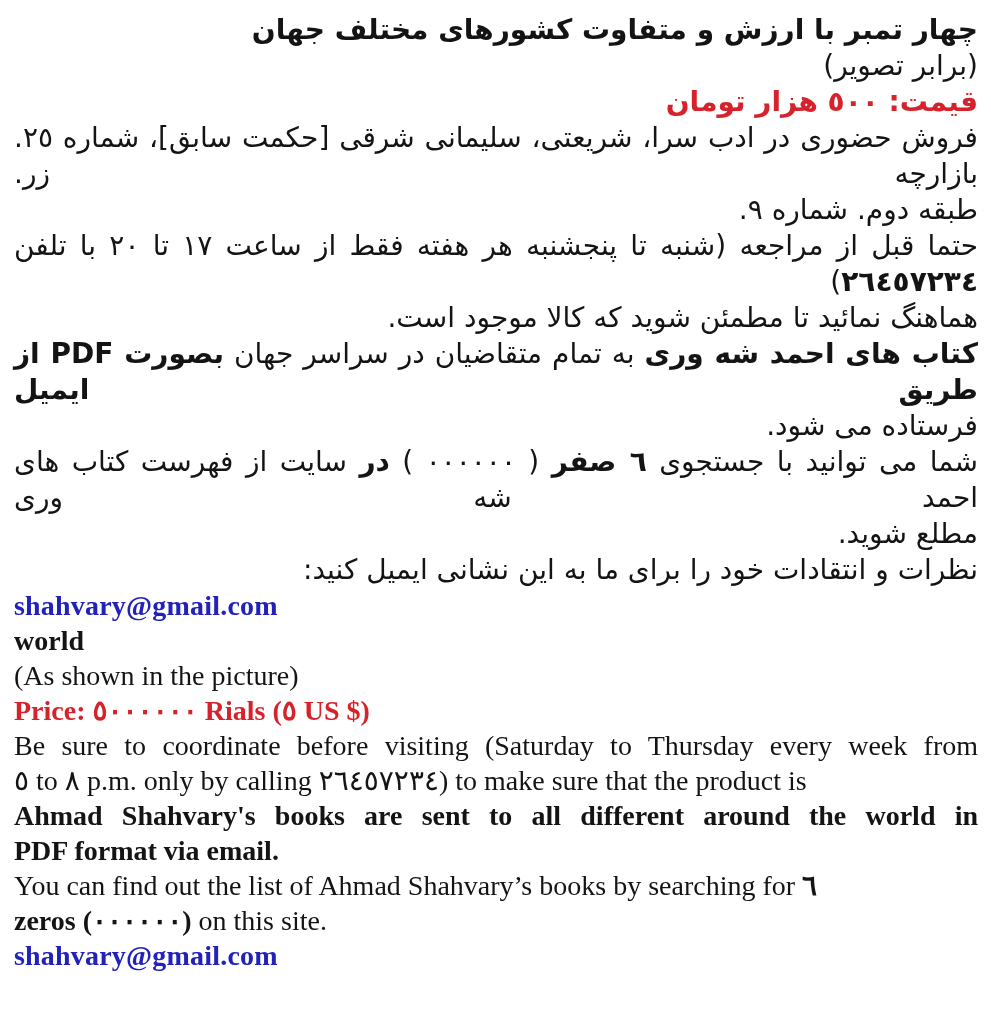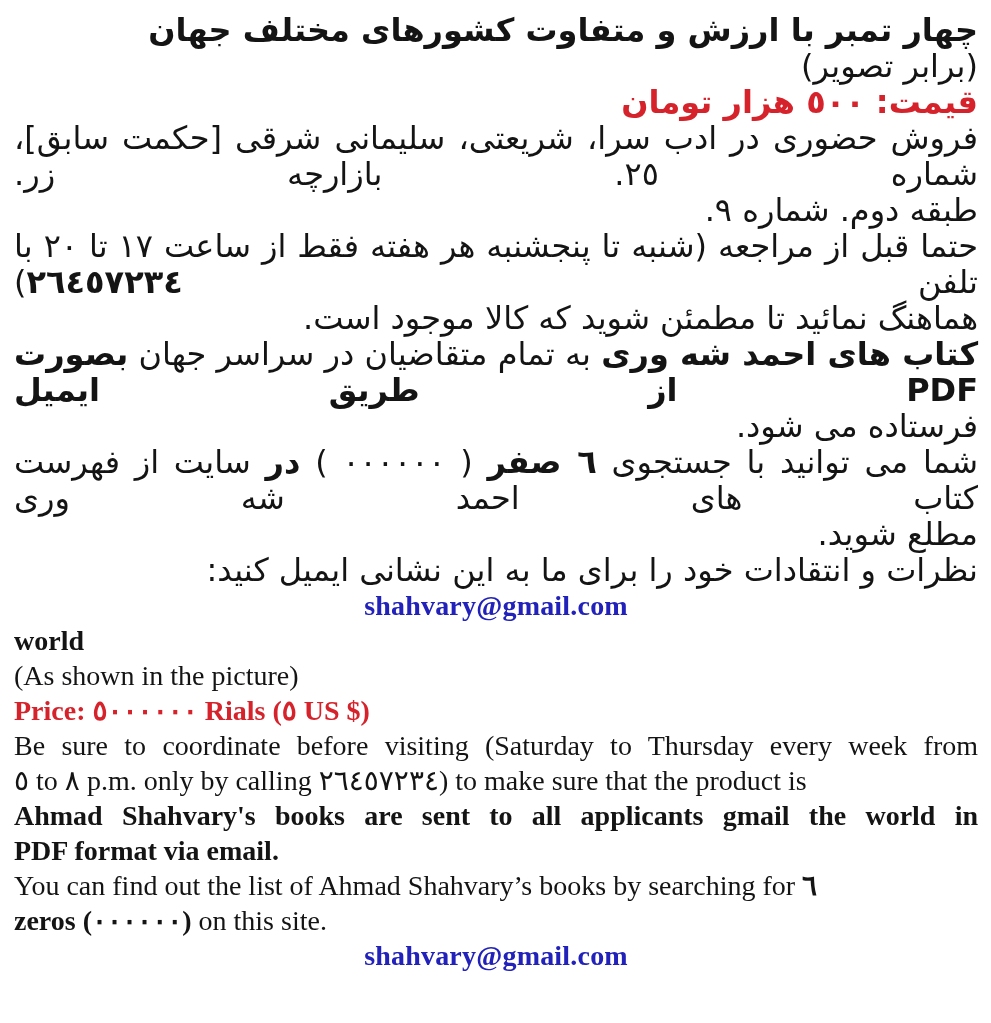--- a/index.html
+++ b/index.html
@@ -14,39 +14,39 @@
     box-sizing:border-box;
     width:991px;height:1023px;
     padding:12px 13px 0 14px;
     background:var(--paper);
     color:var(--ink);
   }
   
   .fa{
     direction:rtl;
     font-family:"DejaVu Sans",sans-serif;
-    font-size:32px;
+    font-size:28px;
     line-height:36px;
     text-align:right;
     color:var(--ink);
   }
   
   .en{
     direction:ltr;
     font-family:"Liberation Serif","DejaVu Serif",serif;
     font-size:28px;
     line-height:35px;
     text-align:left;
     color:var(--ink);
   }
   .line{white-space:normal;}
   .stretch{text-align:justify;text-align-last:justify;}
   .b{font-weight:bold;}
   .red{color:var(--red);}
-  .blue{color:var(--blue);text-align:center;}
+  .blue{color:var(--blue);}
   .email{letter-spacing:0.2px;}
 </style>
 </head>
 <body>
 
 <div class="doc">
 
   <section class="fa">
     <div class="line b">چهار تمبر با ارزش و متفاوت کشورهای مختلف جهان</div>
     <div class="line">(برابر تصویر)</div>
@@ -62,20 +62,20 @@
     <div class="line">نظرات و انتقادات خود را برای ما به این نشانی ایمیل کنید:</div>
   </section>
 
   <section class="en">
     <div class="line b blue email">shahvary@gmail.com</div>
     <div class="line b">world</div>
     <div class="line">(As shown in the picture)</div>
     <div class="line b red">Price: ٥٠٠٠٠٠٠ Rials (٥ US $)</div>
     <div class="line stretch">Be sure to coordinate before visiting (Saturday to Thursday every week from</div>
     <div class="line">٥ to ٨ p.m. only by calling ٢٦٤٥٧٢٣٤) to make sure that the product is</div>
-    <div class="line b stretch">Ahmad Shahvary's books are sent to all applicants gmail the world in</div>
+    <div class="line b stretch">Ahmad Shahvary's books are sent to all different around the world in</div>
     <div class="line b">PDF format via email.</div>
     <div class="line"><span>You can find out the list of Ahmad Shahvary’s books by searching for </span><span class="b">٦</span></div>
     <div class="line"><span class="b">zeros (٠٠٠٠٠٠)</span><span> on this site.</span></div>
     <div class="line b blue email">shahvary@gmail.com</div>
   </section>
 
 </div>
 
 </body></html>

